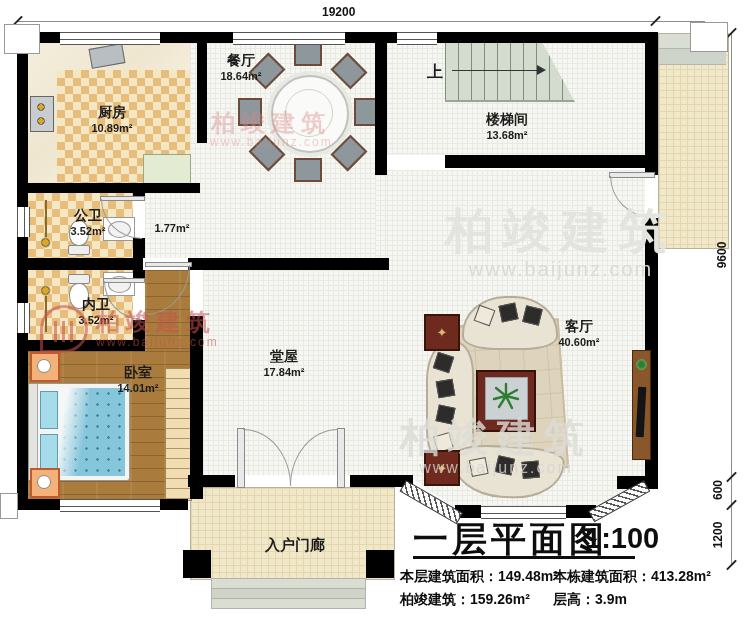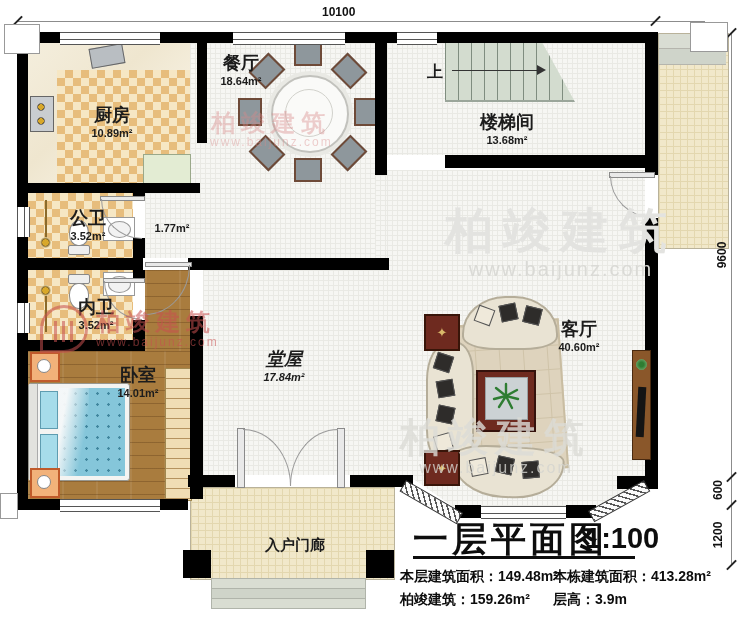--- a/index.html
+++ b/index.html
@@ -32,21 +32,21 @@
   .winv::after{content:"";position:absolute;top:0;bottom:0;left:50%;width:1px;background:#555;}
   .hatch{position:absolute;background:repeating-linear-gradient(45deg,#555 0 1.5px,#fafafa 1.5px 5px);border:1px solid #333;}
   .leaf{position:absolute;background:#e9e9e9;border:1px solid #8a8a8a;}
   .arc{position:absolute;border:0 solid #9a9a9a;}
   .arc-bl{border-left:1px solid #9a9a9a;border-bottom:1px solid #9a9a9a;border-radius:0 0 0 100%;}
   .arc-br{border-right:1px solid #9a9a9a;border-bottom:1px solid #9a9a9a;border-radius:0 0 100% 0;}
   .arc-tr{border-top:1px solid #9a9a9a;border-right:1px solid #9a9a9a;border-radius:0 100% 0 0;}
   .arc-tl{border-top:1px solid #9a9a9a;border-left:1px solid #9a9a9a;border-radius:100% 0 0 0;}
   
   .rlabel{position:absolute;text-align:center;color:#1c1c1c;z-index:40;line-height:1.25;}
-  .rlabel .nm{font-size:18px;font-weight:bold;display:block;}
+  .rlabel .nm{font-size:14px;font-weight:bold;display:block;}
   .rlabel .ar{font-size:11px;font-weight:bold;display:block;}
   
   .dimline{position:absolute;background:#8c8c8c;}
   .tick{position:absolute;width:13px;height:2px;background:#222;transform:rotate(-45deg);}
   .dimtext{position:absolute;font-size:12px;font-weight:bold;color:#111;}
   .vdim{transform:rotate(-90deg);transform-origin:center;}
   .obox{position:absolute;background:#fff;border:1px solid #999;}
   
   .sofa{position:absolute;background:#e9e3d3;border:2px solid #b5ad99;}
   .pillow{position:absolute;width:15px;height:15px;border:1px solid #555;}
@@ -272,36 +272,36 @@
     <span class="ar">1.77m²</span>
   </div>
   <div class="rlabel" style="left:46px;top:296px;width:100px;">
     <span class="nm">内卫</span>
       <span class="ar">3.52m²</span>
   </div>
   <div class="rlabel" style="left:88px;top:364px;width:100px;">
     <span class="nm">卧室</span>
       <span class="ar">14.01m²</span>
   </div>
-  <div class="rlabel" style="left:234px;top:348px;width:100px;font-style:italic;">
+  <div class="rlabel" style="left:234px;top:348px;width:100px;">
     <span class="nm">堂屋</span>
       <span class="ar">17.84m²</span>
   </div>
   <div class="rlabel" style="left:529px;top:318px;width:100px;">
     <span class="nm">客厅</span>
       <span class="ar">40.60m²</span>
   </div>
   <div class="rlabel" style="left:225px;top:536px;width:140px;">
     <span class="nm" style="font-size:15px;">入户门廊</span>
   </div>
 
   <div class="dimline" style="left:17px;top:21px;width:688px;height:1px;"></div>
   <div class="tick" style="left:11px;top:20px;"></div>
   <div class="tick" style="left:649px;top:20px;"></div>
-  <div class="dimtext" style="left:322px;top:5px;">10100</div>
+  <div class="dimtext" style="left:322px;top:5px;">19200</div>
   <div class="dimline" style="left:731px;top:33px;width:1px;height:532px;"></div>
   <div class="tick" style="left:725px;top:32px;"></div>
   <div class="tick" style="left:725px;top:476px;"></div>
   <div class="tick" style="left:725px;top:504px;"></div>
   <div class="tick" style="left:725px;top:564px;"></div>
   <div class="dimtext vdim" style="left:705px;top:248px;width:34px;text-align:center;">9600</div>
   <div class="dimtext vdim" style="left:703px;top:483px;width:30px;text-align:center;">600</div>
   <div class="dimtext vdim" style="left:701px;top:528px;width:34px;text-align:center;">1200</div>
   <div class="obox" style="left:4px;top:24px;width:34px;height:28px;"></div>
   <div class="obox" style="left:690px;top:22px;width:36px;height:28px;"></div>

